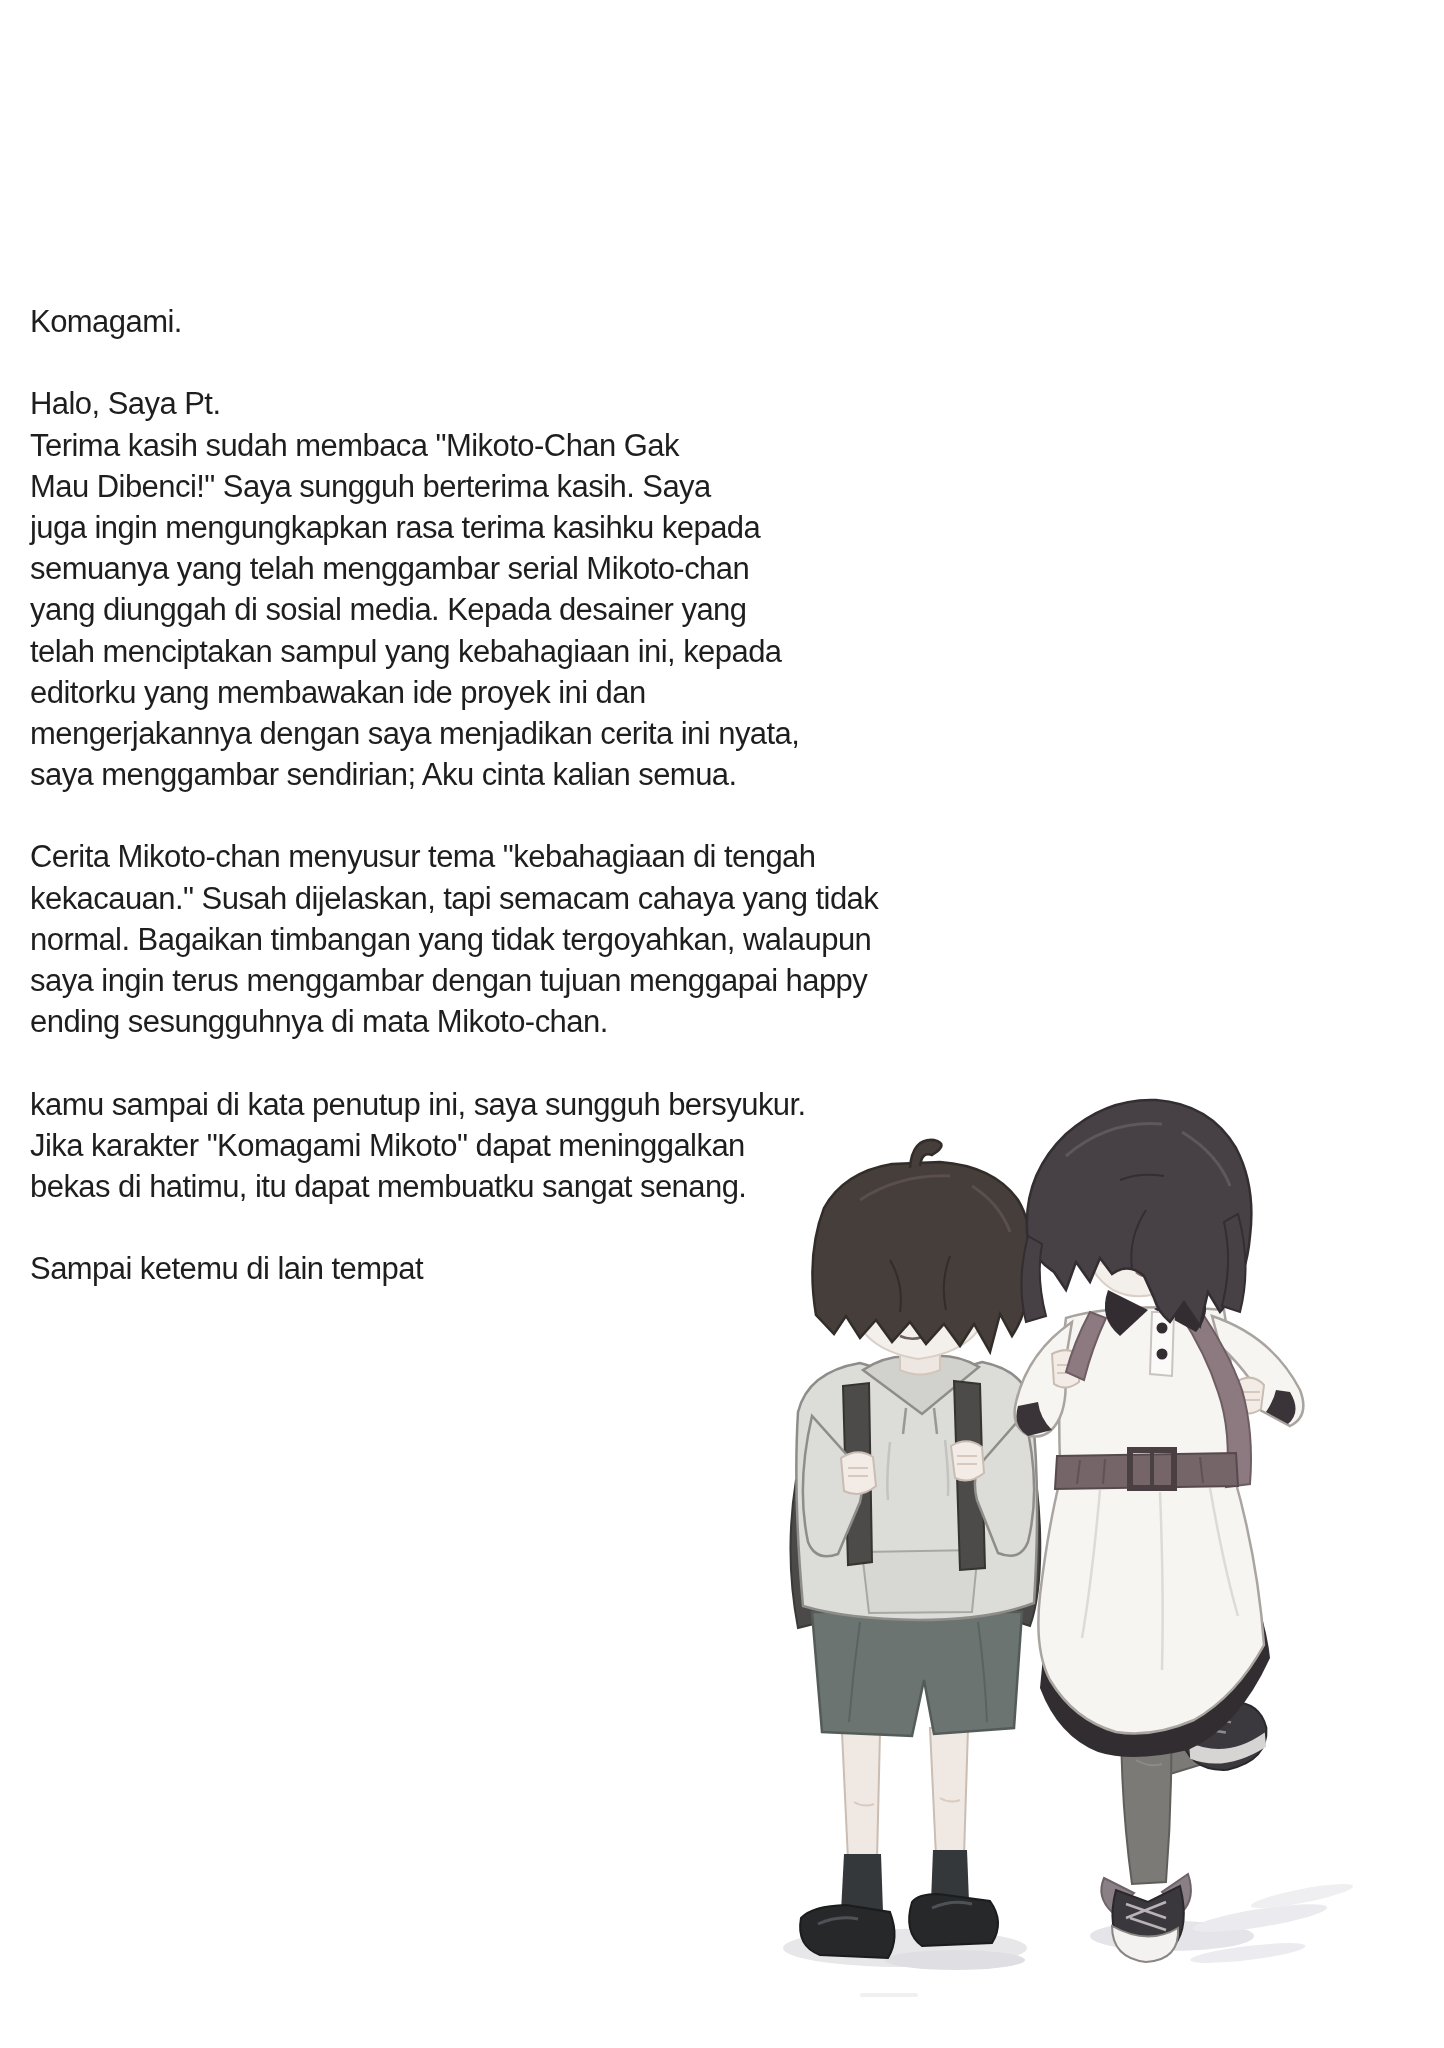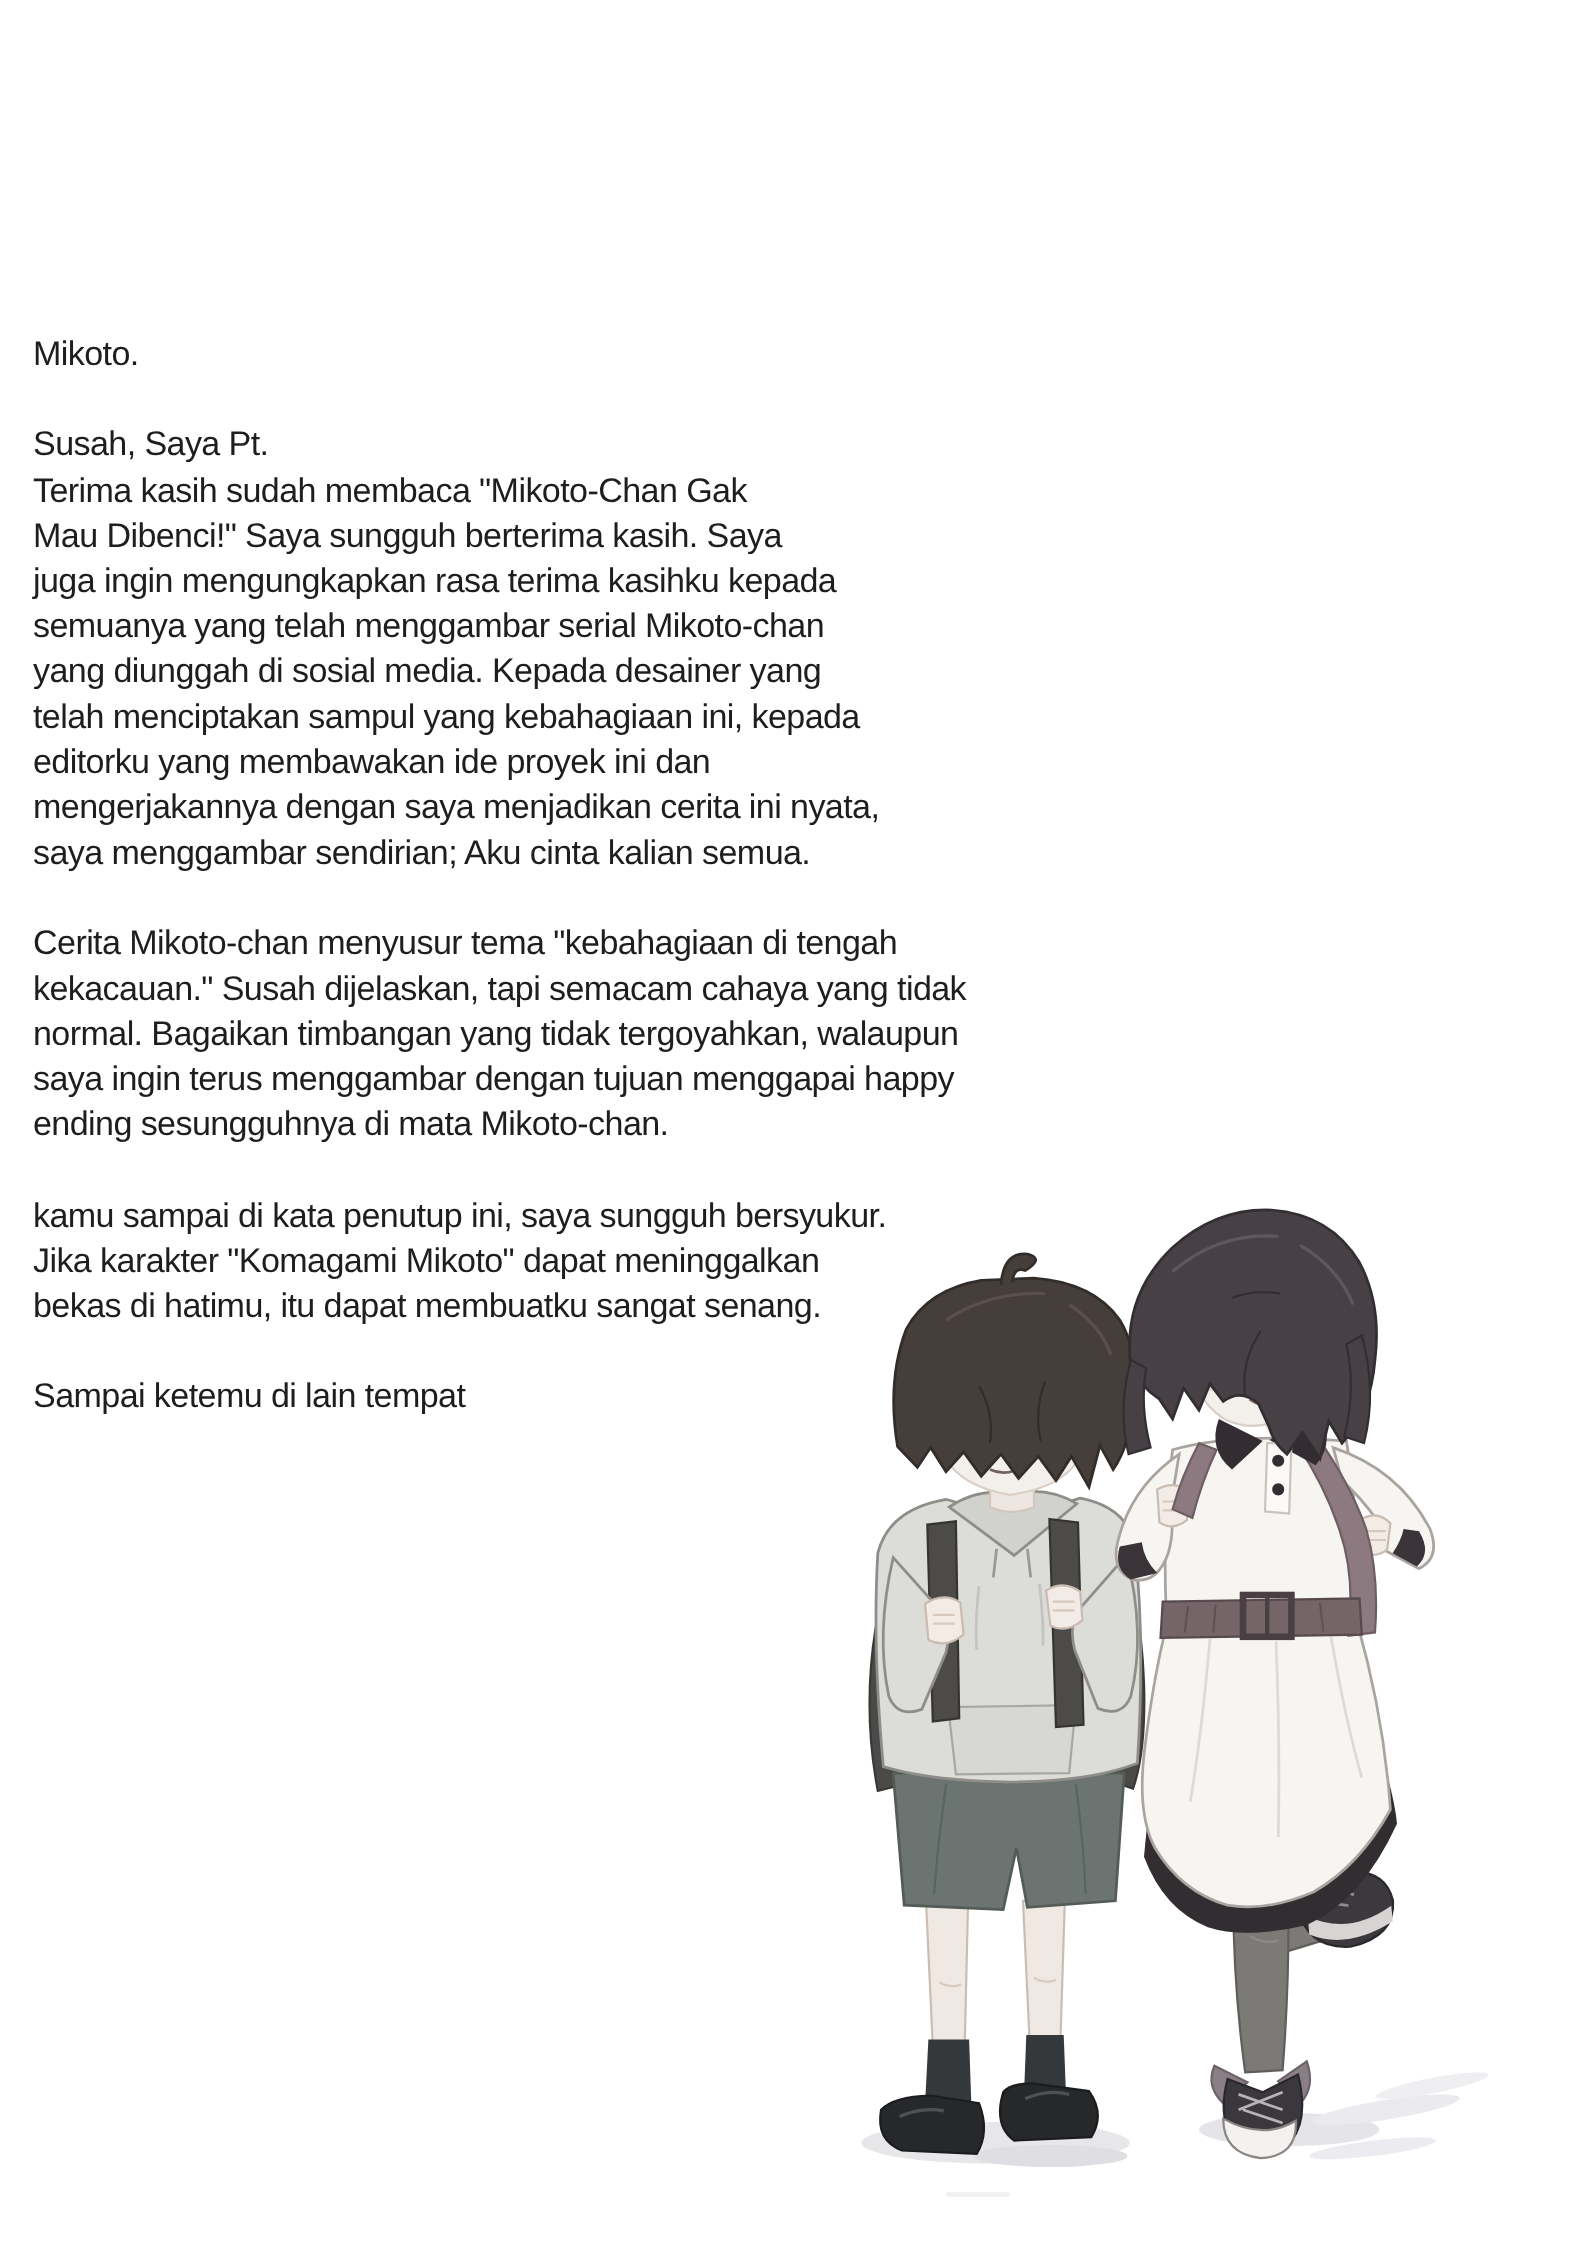--- a/index.html
+++ b/index.html
@@ -38,24 +38,24 @@
     margin: 0;
   }
   .illustration svg { display: block; }
 </style>
 </head>
 <body>
 
 <main>
 
   <section class="afterword">
-    <div class="line">Mikoto.</div>
-    <div class="line"></div>
-
-    <div class="line">Susah, Saya Pt.</div>
+    <div class="line">Komagami.</div>
+    <div class="line"></div>
+
+    <div class="line">Halo, Saya Pt.</div>
     <div class="line">Terima kasih sudah membaca "Mikoto-Chan Gak</div>
     <div class="line">Mau Dibenci!" Saya sungguh berterima kasih. Saya</div>
     <div class="line">juga ingin mengungkapkan rasa terima kasihku kepada</div>
     <div class="line">semuanya yang telah menggambar serial Mikoto-chan</div>
     <div class="line">yang diunggah di sosial media. Kepada desainer yang</div>
     <div class="line">telah menciptakan sampul yang kebahagiaan ini, kepada</div>
     <div class="line">editorku yang membawakan ide proyek ini dan</div>
     <div class="line">mengerjakannya dengan saya menjadikan cerita ini nyata,</div>
     <div class="line">saya menggambar sendirian; Aku cinta kalian semua.</div>
     <div class="line"></div>

